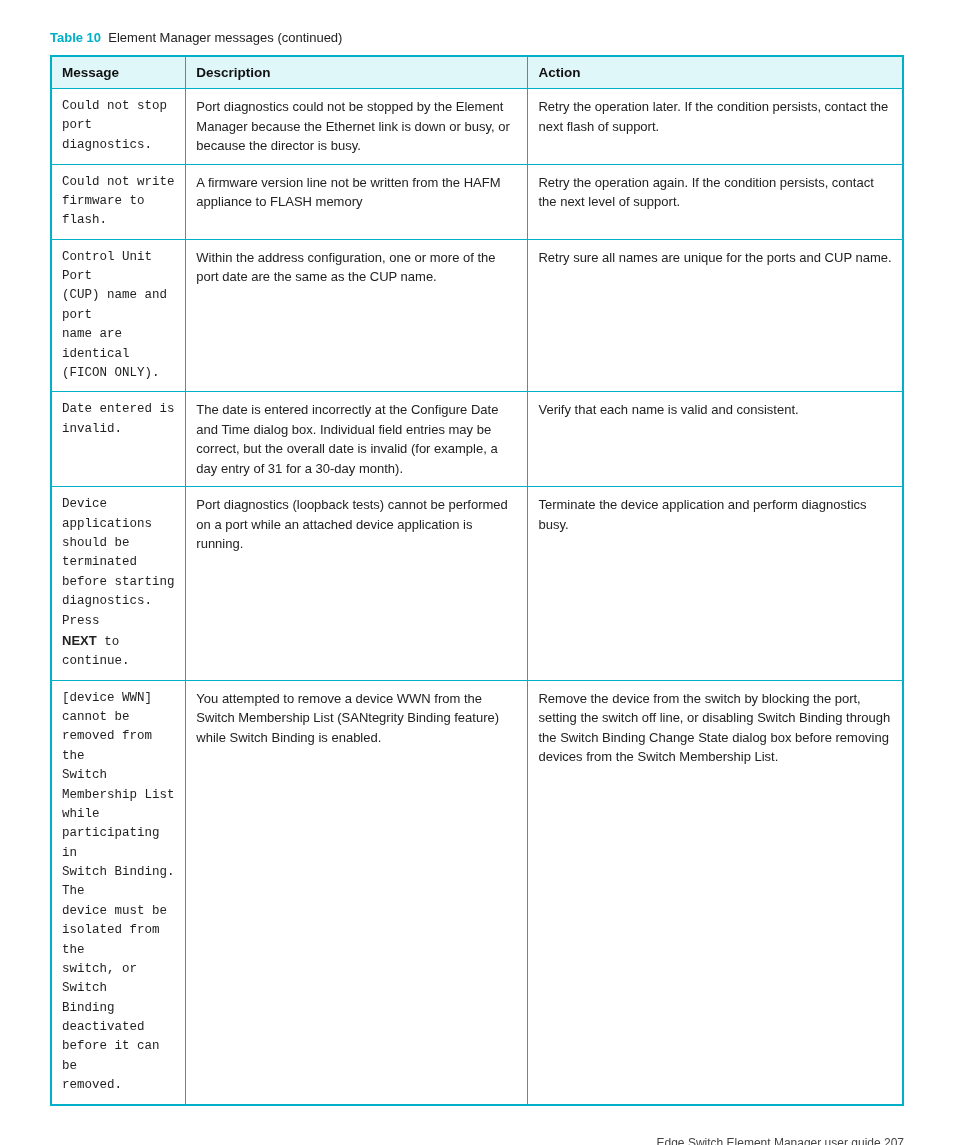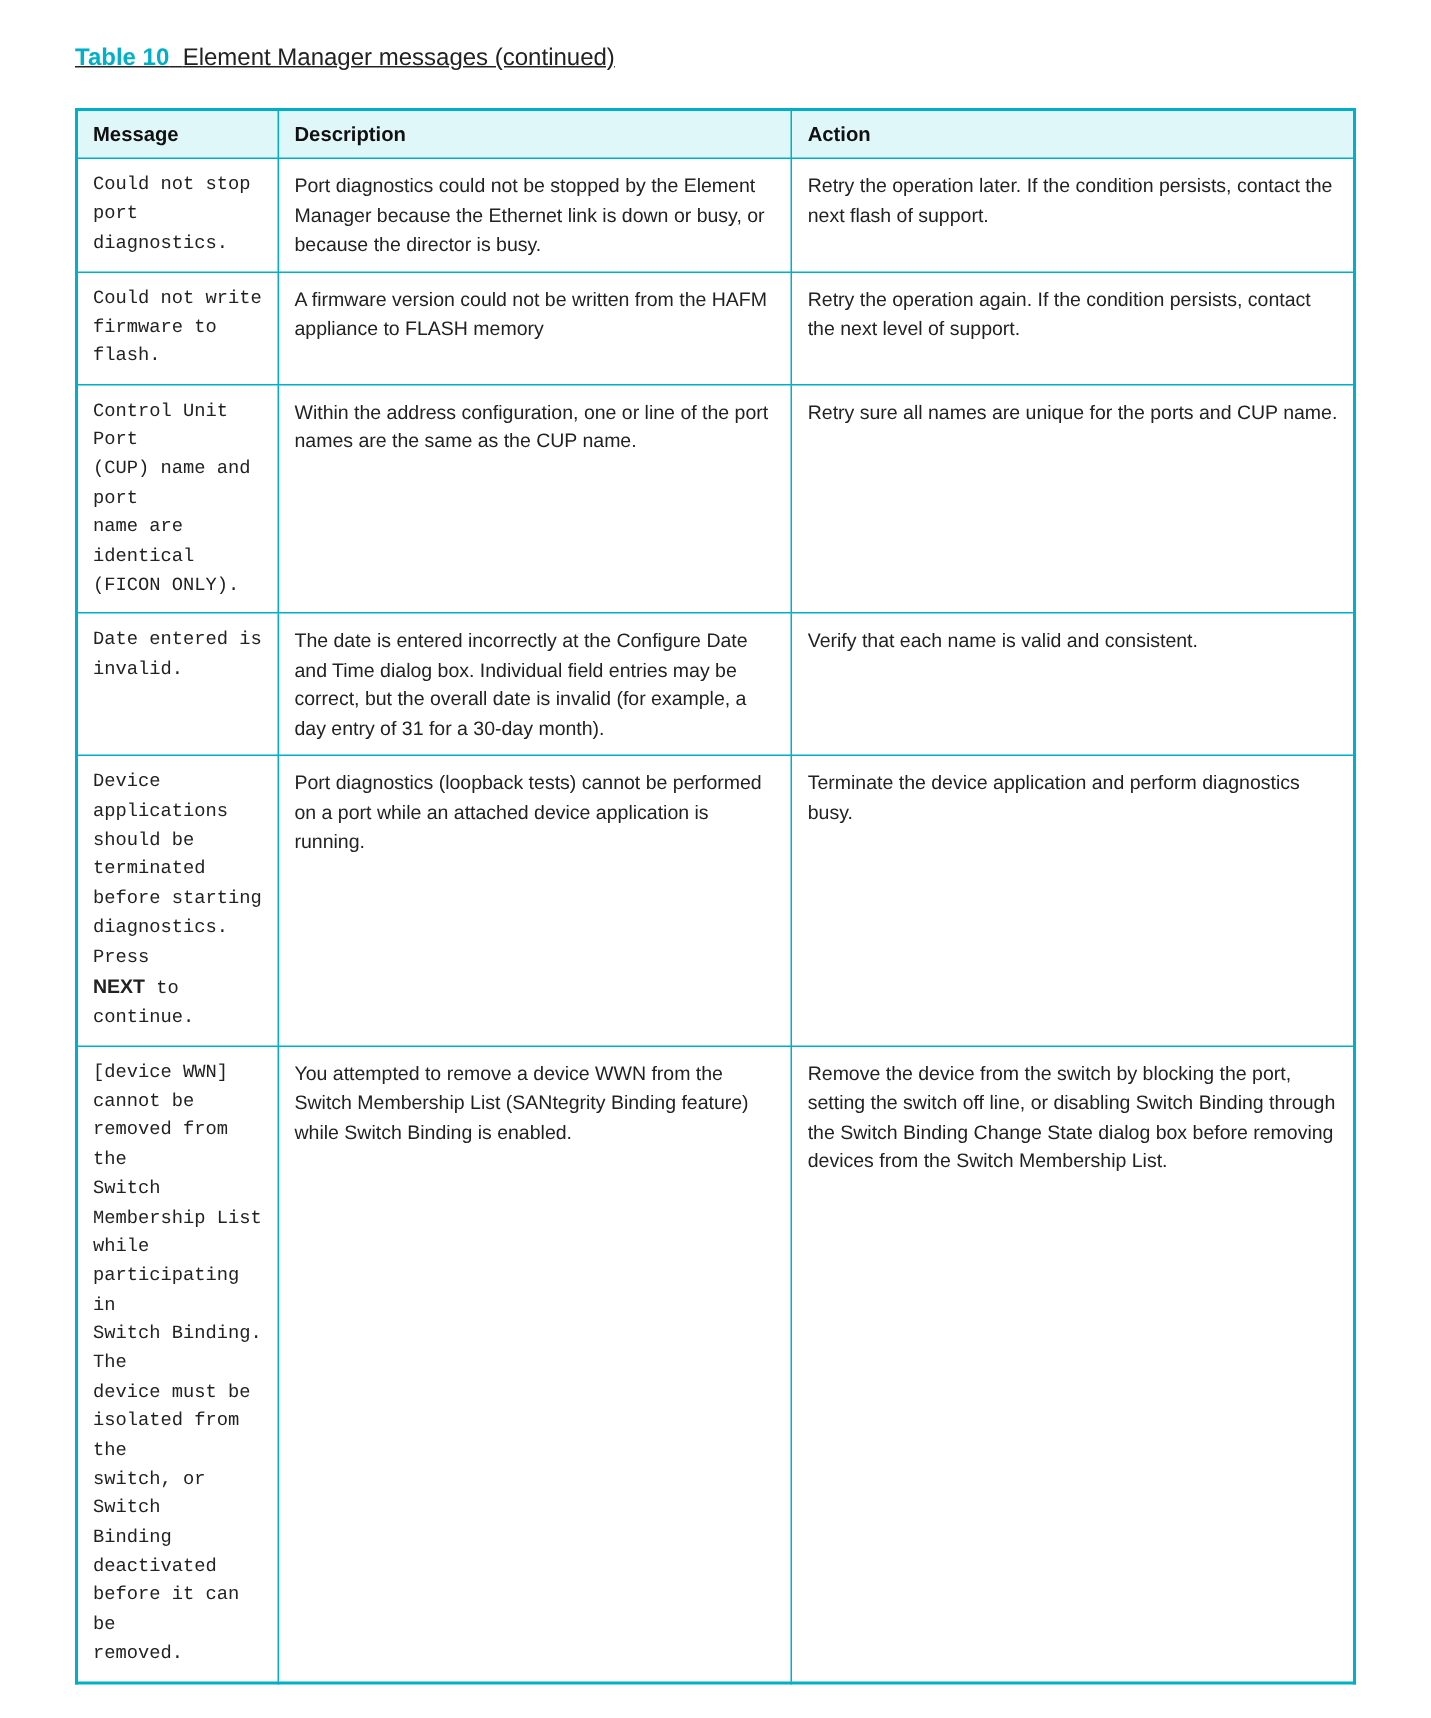--- a/index.html
+++ b/index.html
@@ -6,23 +6,22 @@
     body {
       background: #ffffff;
       font-family: Arial, Helvetica, sans-serif;
       font-size: 13px;
       color: #222;
       width: 954px;
       min-height: 1145px;
       padding: 30px 50px 60px 50px;
     }
     .table-title {
-      font-size: 16px;
-      margin-bottom: 24px;
-      text-decoration: underline;
+      font-size: 13px;
+      margin-bottom: 10px;
     }
     .table-title .table-label {
       color: #00b0c8;
       font-weight: bold;
     }
     table {
       width: 100%;
       border-collapse: collapse;
       border: 2px solid #00b0c8;
     }
@@ -81,29 +80,29 @@
   <tbody id="table-body">
   <tr>
         <td class="message-col">Could not stop port
 diagnostics.</td>
         <td>Port diagnostics could not be stopped by the Element Manager because the Ethernet link is down or busy, or because the director is busy.</td>
         <td>Retry the operation later. If the condition persists, contact the next flash of support.</td>
       </tr>
       <tr>
         <td class="message-col">Could not write
 firmware to flash.</td>
-        <td>A firmware version could not be written from the HAFM appliance to FLASH memory</td>
+        <td>A firmware version line not be written from the HAFM appliance to FLASH memory</td>
         <td>Retry the operation again. If the condition persists, contact the next level of support.</td>
       </tr>
       <tr>
         <td class="message-col">Control Unit Port
 (CUP) name and port
 name are identical
 (FICON ONLY).</td>
-        <td>Within the address configuration, one or line of the port names are the same as the CUP name.</td>
+        <td>Within the address configuration, one or more of the port date are the same as the CUP name.</td>
         <td>Retry sure all names are unique for the ports and CUP name.</td>
       </tr>
       <tr>
         <td class="message-col">Date entered is
 invalid.</td>
         <td>The date is entered incorrectly at the Configure Date and Time dialog box. Individual field entries may be correct, but the overall date is invalid (for example, a day entry of 31 for a 30-day month).</td>
         <td>Verify that each name is valid and consistent.</td>
       </tr>
       <tr>
         <td class="message-col">Device applications

